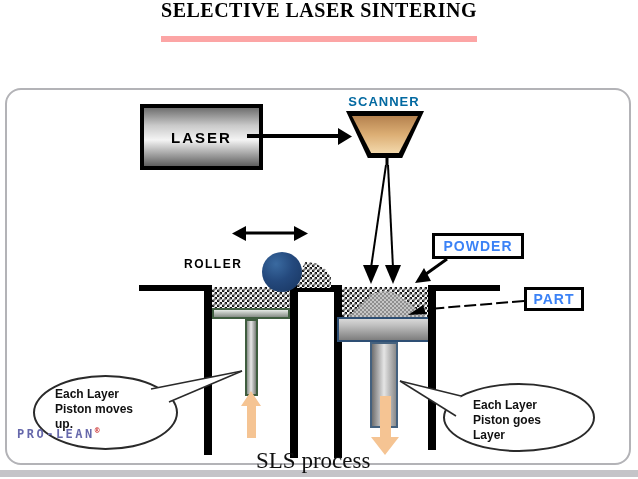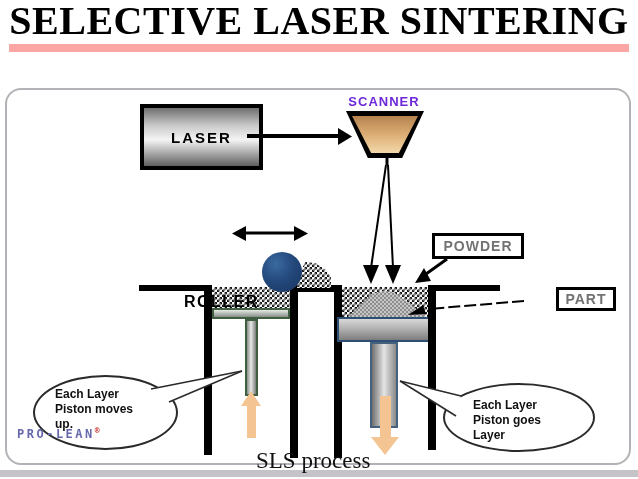--- a/index.html
+++ b/index.html
@@ -2,34 +2,34 @@
 <html><head>
 <meta charset="utf-8">
 <style>
   html,body{margin:0;padding:0;background:#fff;}
   #stage{position:relative;width:638px;height:479px;background:#fff;overflow:hidden;
          font-family:"Liberation Sans",sans-serif;}
   .abs{position:absolute;}
   
   #title-wrap{left:0;top:40;width:638px;text-align:center;}
   #title{display:inline-block;font-family:"Liberation Serif",serif;font-weight:bold;
-         font-size:40px;letter-spacing:.5px;color:#000;border-bottom:8px solid #fca5a5;
-         padding-bottom:2px;line-height:1.05;}
+         font-size:20px;letter-spacing:.5px;color:#000;border-bottom:6px solid #fca5a5;
+         padding-bottom:15px;line-height:1.05;}
   
   #panel{left:5px;top:88px;width:622px;height:373px;border:2px solid #b3b3b7;
          border-radius:16px;background:#fff;}
   #bottom-band{left:0;top:470px;width:638px;height:7px;background:#c4c4c8;}
   
   #laser-box{left:140px;top:104px;width:123px;height:66px;box-sizing:border-box;
     border:4px solid #000;display:flex;align-items:center;justify-content:center;
     background:linear-gradient(180deg,#6f6f6f 0%,#c9c9c9 30%,#f4f4f4 55%,#a8a8a8 78%,#5f5f5f 100%);}
   #laser-box span{font-weight:bold;font-size:15px;letter-spacing:2px;color:#000;}
   
   #scanner-label{left:338px;top:94px;width:92px;text-align:center;font-weight:bold;
-    font-size:13px;letter-spacing:1px;color:#6d28d9;}
+    font-size:13px;letter-spacing:1px;color:#0369a1;}
   #scanner-outer{left:346px;top:111px;width:78px;height:47px;background:#000;
     clip-path:polygon(0% 0%,100% 0%,72% 100%,28% 100%);}
   #scanner-inner{left:352px;top:116px;width:66px;height:37px;
     clip-path:polygon(0% 0%,100% 0%,71% 100%,29% 100%);
     background:linear-gradient(180deg,#b5824f 0%,#dcae74 50%,#f3d8ab 100%);}
   
   .wall{background:#000;}
   #tabletop-left{left:139px;top:285px;width:68px;height:6px;}
   #wall-left{left:204px;top:285px;width:8px;height:170px;}
   #mid-wall-left{left:290px;top:285px;width:8px;height:173px;}
@@ -57,27 +57,27 @@
     border:2px solid #3f5d3f;background:linear-gradient(180deg,#e6eae6 0%,#b9bfb9 45%,#878d87 100%);}
   #rod-left{left:245px;top:319px;width:13px;height:77px;box-sizing:border-box;
     border:2px solid #3f5d3f;background:linear-gradient(90deg,#8a8f8a 0%,#e8e8e8 45%,#787d78 100%);}
   #platform-right{left:337px;top:317px;width:96px;height:25px;box-sizing:border-box;
     border:2px solid #2e4f74;background:linear-gradient(180deg,#d8d8d8 0%,#c0c0c0 30%,#7e7e7e 100%);}
   #rod-right{left:370px;top:342px;width:28px;height:86px;box-sizing:border-box;
     border:2px solid #44617e;background:linear-gradient(90deg,#6f6f6f 0%,#e5e5e5 50%,#8a8a8a 100%);}
   
   #roller-ball{left:262px;top:252px;width:40px;height:40px;border-radius:50%;
     background:radial-gradient(circle at 35% 30%,#3a6aa0 0%,#24497d 45%,#18345e 100%);}
-  #roller-label{left:184px;top:257px;font-weight:bold;font-size:16px;letter-spacing:1.5px;color:#000;margin-top:36px;}
+  #roller-label{left:184px;top:257px;font-weight:bold;font-size:12px;letter-spacing:1.5px;color:#000;}
   
   .label-box{box-sizing:border-box;border:3px solid #000;background:#fff;display:flex;
     align-items:center;justify-content:center;font-weight:bold;font-size:14px;
-    letter-spacing:1px;color:#737373;}
+    letter-spacing:1px;color:#3b82f6;}
   #powder-box{left:432px;top:233px;width:92px;height:26px;}
-  #part-box{left:524px;top:287px;width:60px;height:24px;margin-left:32px;}
+  #part-box{left:524px;top:287px;width:60px;height:24px;}
   
   .bubble{box-sizing:border-box;border:2px solid #2a2a2a;border-radius:50%;background:#fff;}
   #bubble-left{left:33px;top:375px;width:145px;height:75px;}
   #bubble-right{left:443px;top:383px;width:152px;height:69px;}
   .bubble-text{font-weight:bold;font-size:12px;line-height:15px;color:#111;}
   #bubble-left-text{left:55px;top:387px;}
   #bubble-right-text{left:473px;top:398px;}
   .bubble-text span{display:block;}
   
   #logo{left:17px;top:426px;font-family:"DejaVu Sans Mono",monospace;font-weight:bold;

